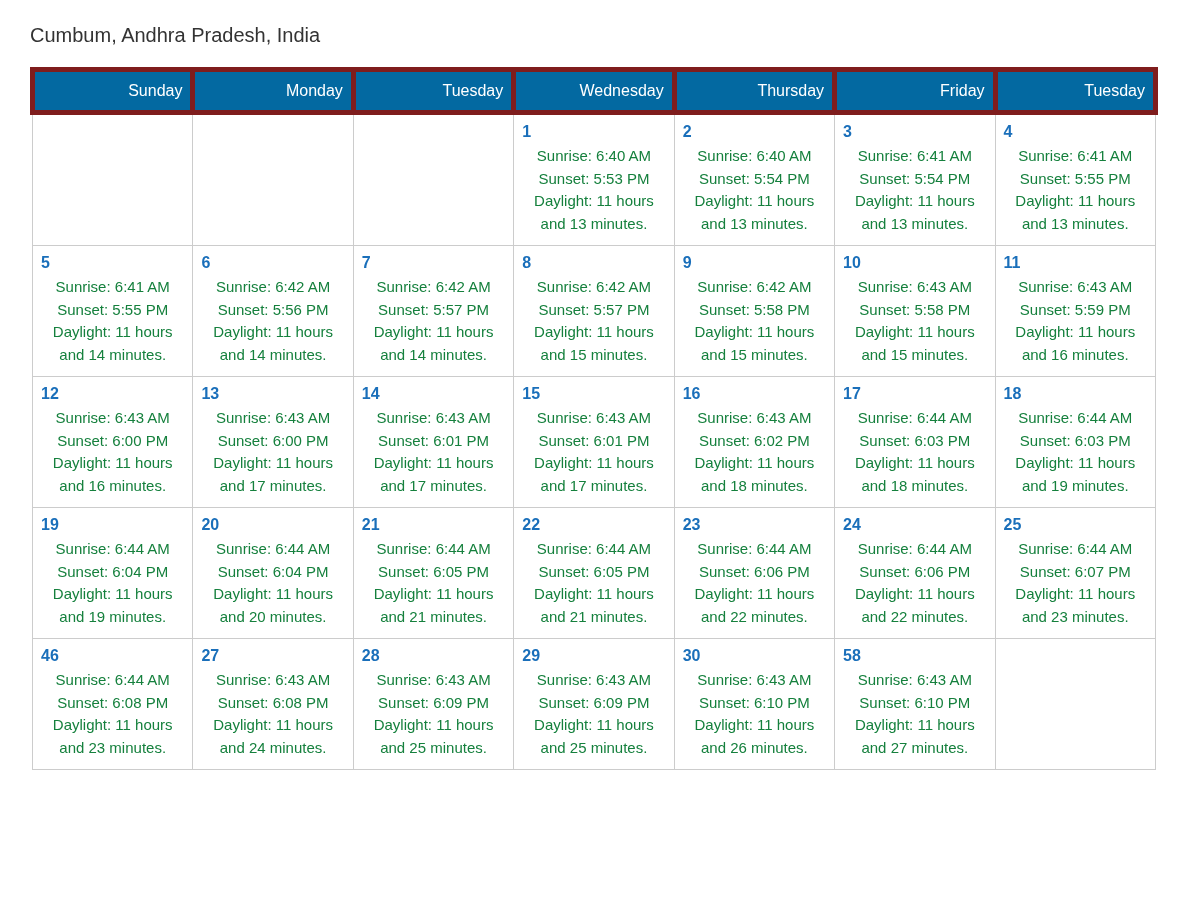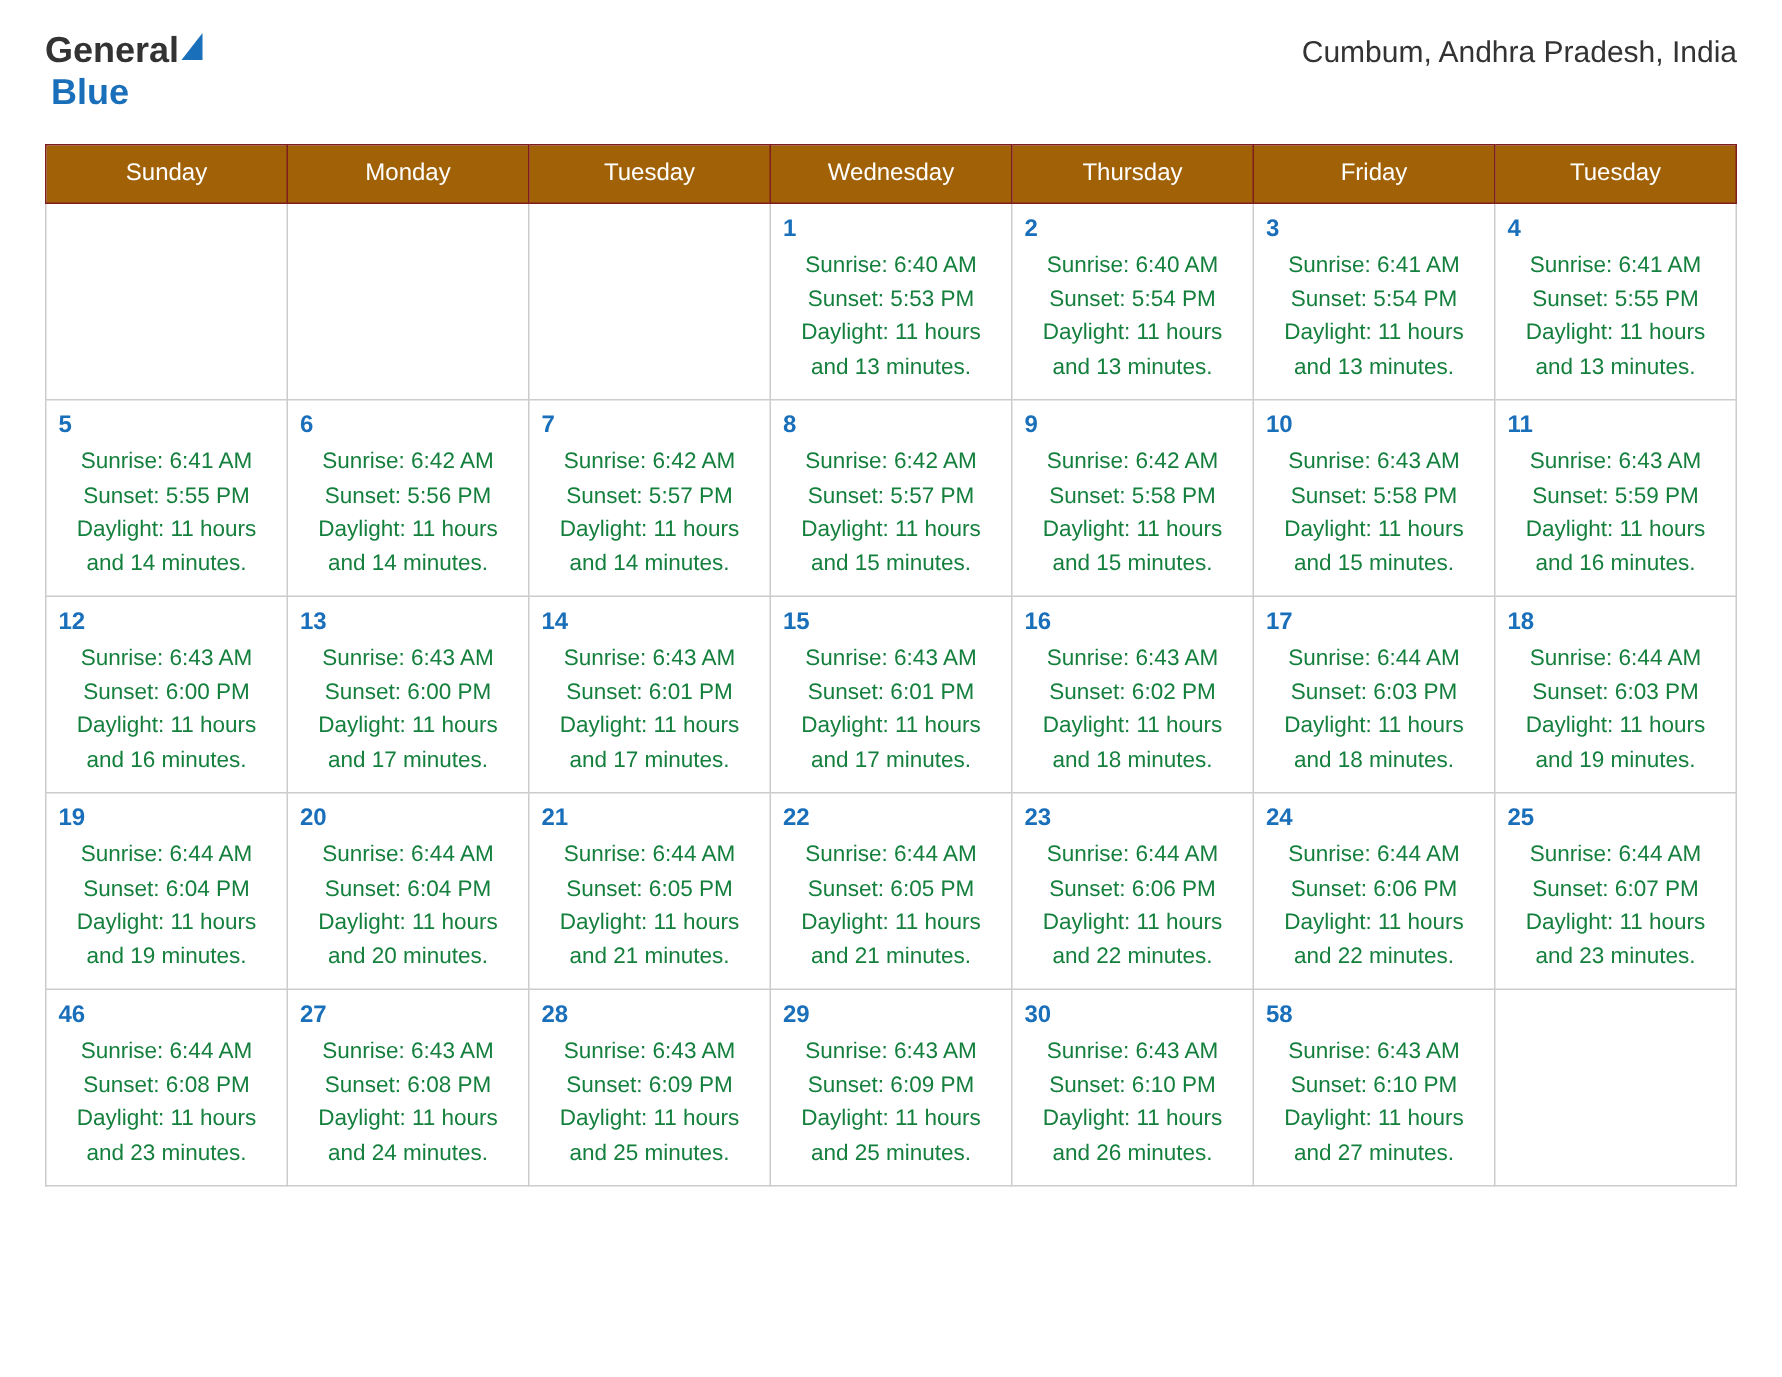--- a/index.html
+++ b/index.html
@@ -29,27 +29,27 @@
       font-size: 20px;
       color: #333;
       margin-top: 4px;
     }
     .calendar-table {
       width: 100%;
       border-collapse: collapse;
       table-layout: fixed;
     }
     .calendar-table thead tr th {
-      background-color: #a16207;
+      background-color: #0369a1;
       color: #fff;
       padding: 10px 8px;
       font-size: 16px;
       font-weight: normal;
-      text-align: center;
-      border: 1px solid #7f1d1d;
+      text-align: right;
+      border: 5px solid #7f1d1d;
     }
     .calendar-table tbody tr td {
       border: 1px solid #ccc;
       vertical-align: top;
       padding: 8px 8px 10px 8px;
       height: 110px;
     }
     .day-number {
       font-size: 16px;
       color: #1a6fba;
@@ -85,29 +85,20 @@
       margin-left: 2px;
       vertical-align: middle;
       position: relative;
       top: -3px;
     }
   </style>
 </head>
 <body>
 
 <div class="header-area">
-  <div class="logo-wrapper">
-    <div class="logo-row">
-      <span style="font-size:24px;font-weight:bold;color:#333;">General</span>
-      <span class="logo-arrow"></span>
-    </div>
-    <div>
-      <span style="font-size:24px;font-weight:bold;color:#1a6fba;margin-left:4px;">Blue</span>
-    </div>
-  </div>
   <div class="title-area">
     <div class="location-title">Cumbum, Andhra Pradesh, India</div>
   </div>
 </div>
 
 <table class="calendar-table">
   <thead>
     <tr>
     <th>Sunday</th>
         <th>Monday</th>

